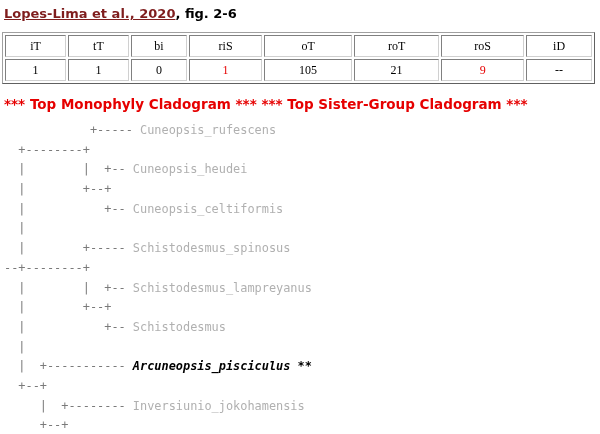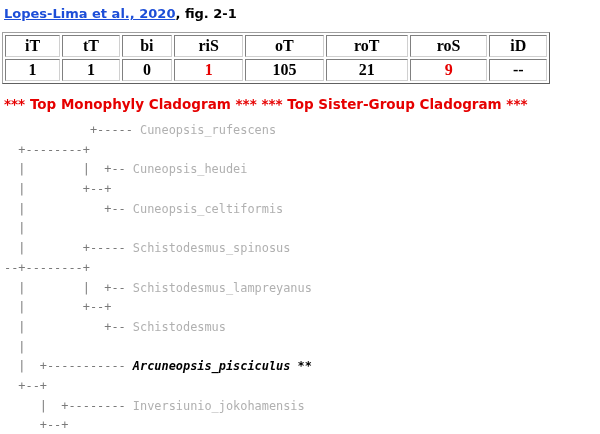--- a/index.html
+++ b/index.html
@@ -17,36 +17,36 @@
     .title {
       position: absolute;
       left: 4px;
       top: 6px;
       font-size: 13px;
       font-weight: bold;
       color: #000;
       margin: 0;
     }
     .title a {
-      color: #1d4ed8;
+      color: #7f1d1d;
       text-decoration: underline;
     }
     .stats-table {
       position: absolute;
       left: 2px;
       top: 32px;
-      width: 548px;
+      width: 593px;
       border-collapse: separate;
       border-spacing: 2px;
       border: 1px solid #a0a0a0;
       border-right-color: #606060;
       border-bottom-color: #606060;
       font-family: "Liberation Serif", "DejaVu Serif", serif;
-      font-weight: bold;
-      font-size: 16px;
+      font-weight: normal;
+      font-size: 12px;
     }
     .stats-table td {
       border: 1px solid #a0a0a0;
       border-top-color: #808080;
       border-left-color: #808080;
       border-right-color: #d0d0d0;
       border-bottom-color: #d0d0d0;
       text-align: center;
       height: 18px;
       padding: 1px 2px;
@@ -76,21 +76,21 @@
       color: #8a8a8a;
     }
     .tree .line { display: block; height: 19.7px; }
     .tree .branch { color: #7a7a7a; }
     .tree .taxon { color: #b0b0b0; font-weight: normal; }
     .tree .taxon.focus { color: #000000; font-weight: bold; font-style: italic; }
   </style>
 </head>
 <body>
 
-<div class="title"><a>Lopes-Lima et al., 2020</a><span>, fig. 2-1</span></div>
+<div class="title"><a>Lopes-Lima et al., 2020</a><span>, fig. 2-6</span></div>
 
 <table class="stats-table">
   <tbody>
       <tr>
     <td>iT</td>
     <td>tT</td>
     <td>bi</td>
     <td>riS</td>
     <td>oT</td>
     <td>roT</td>

